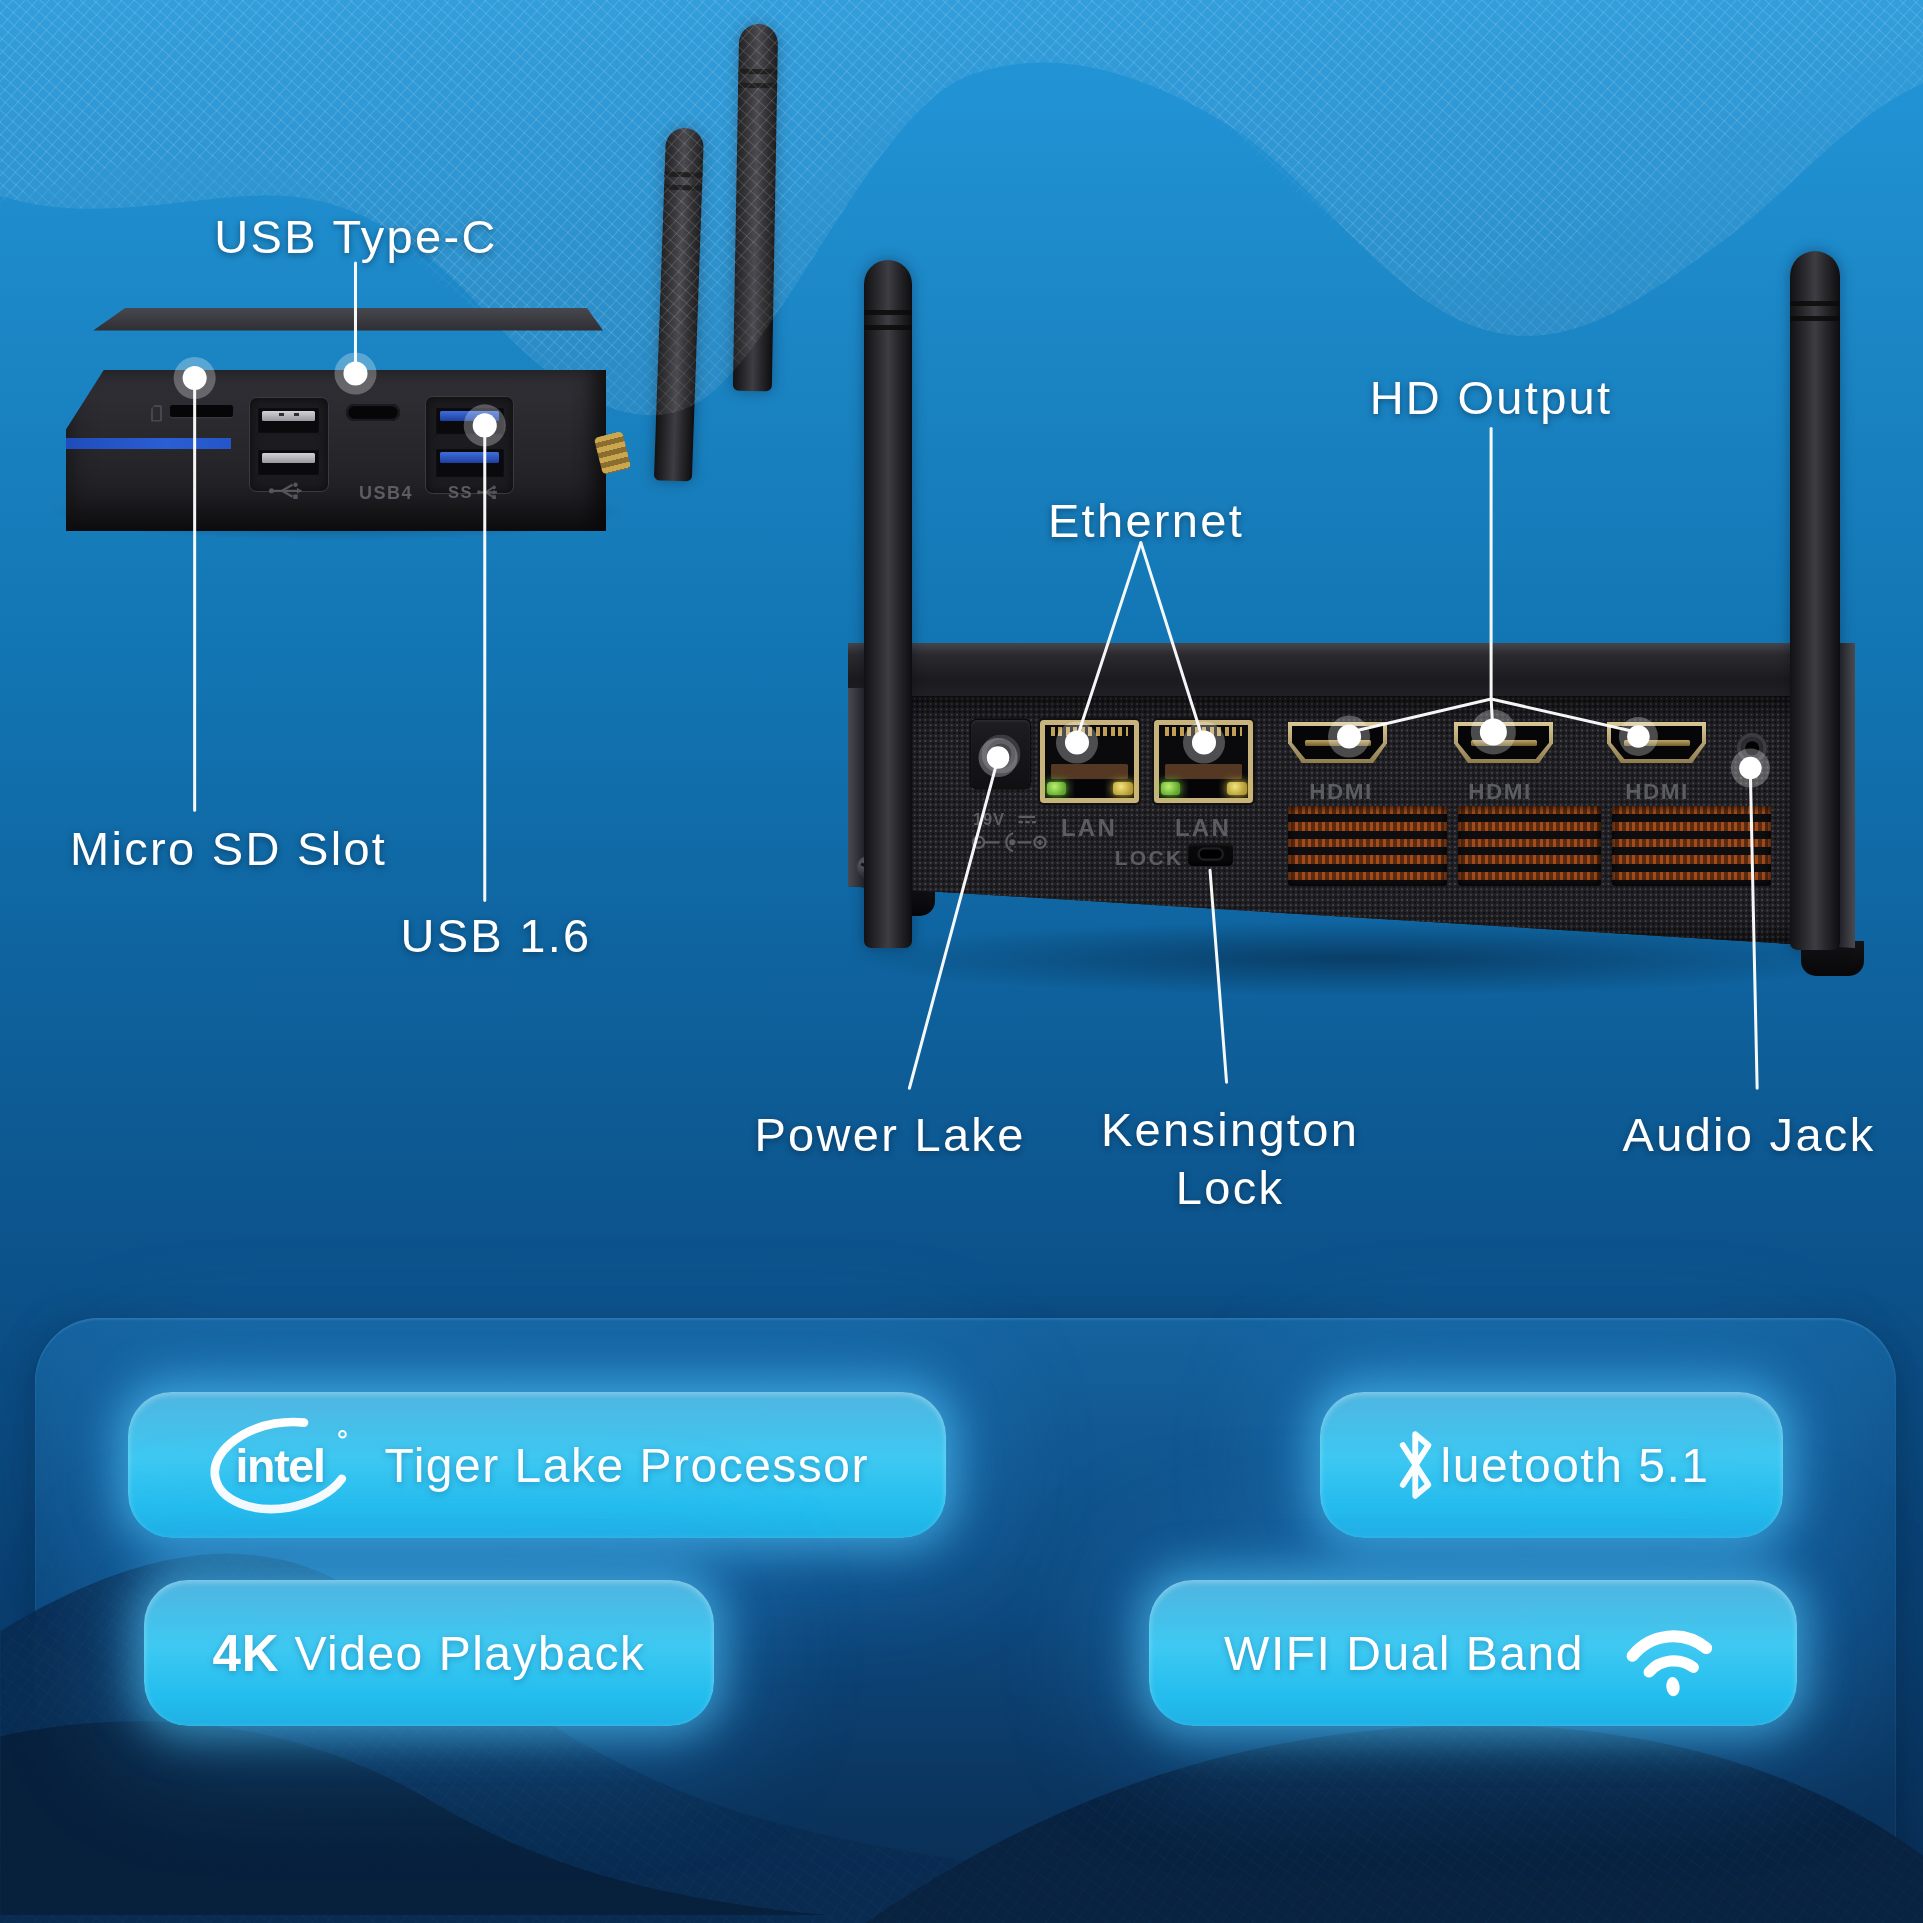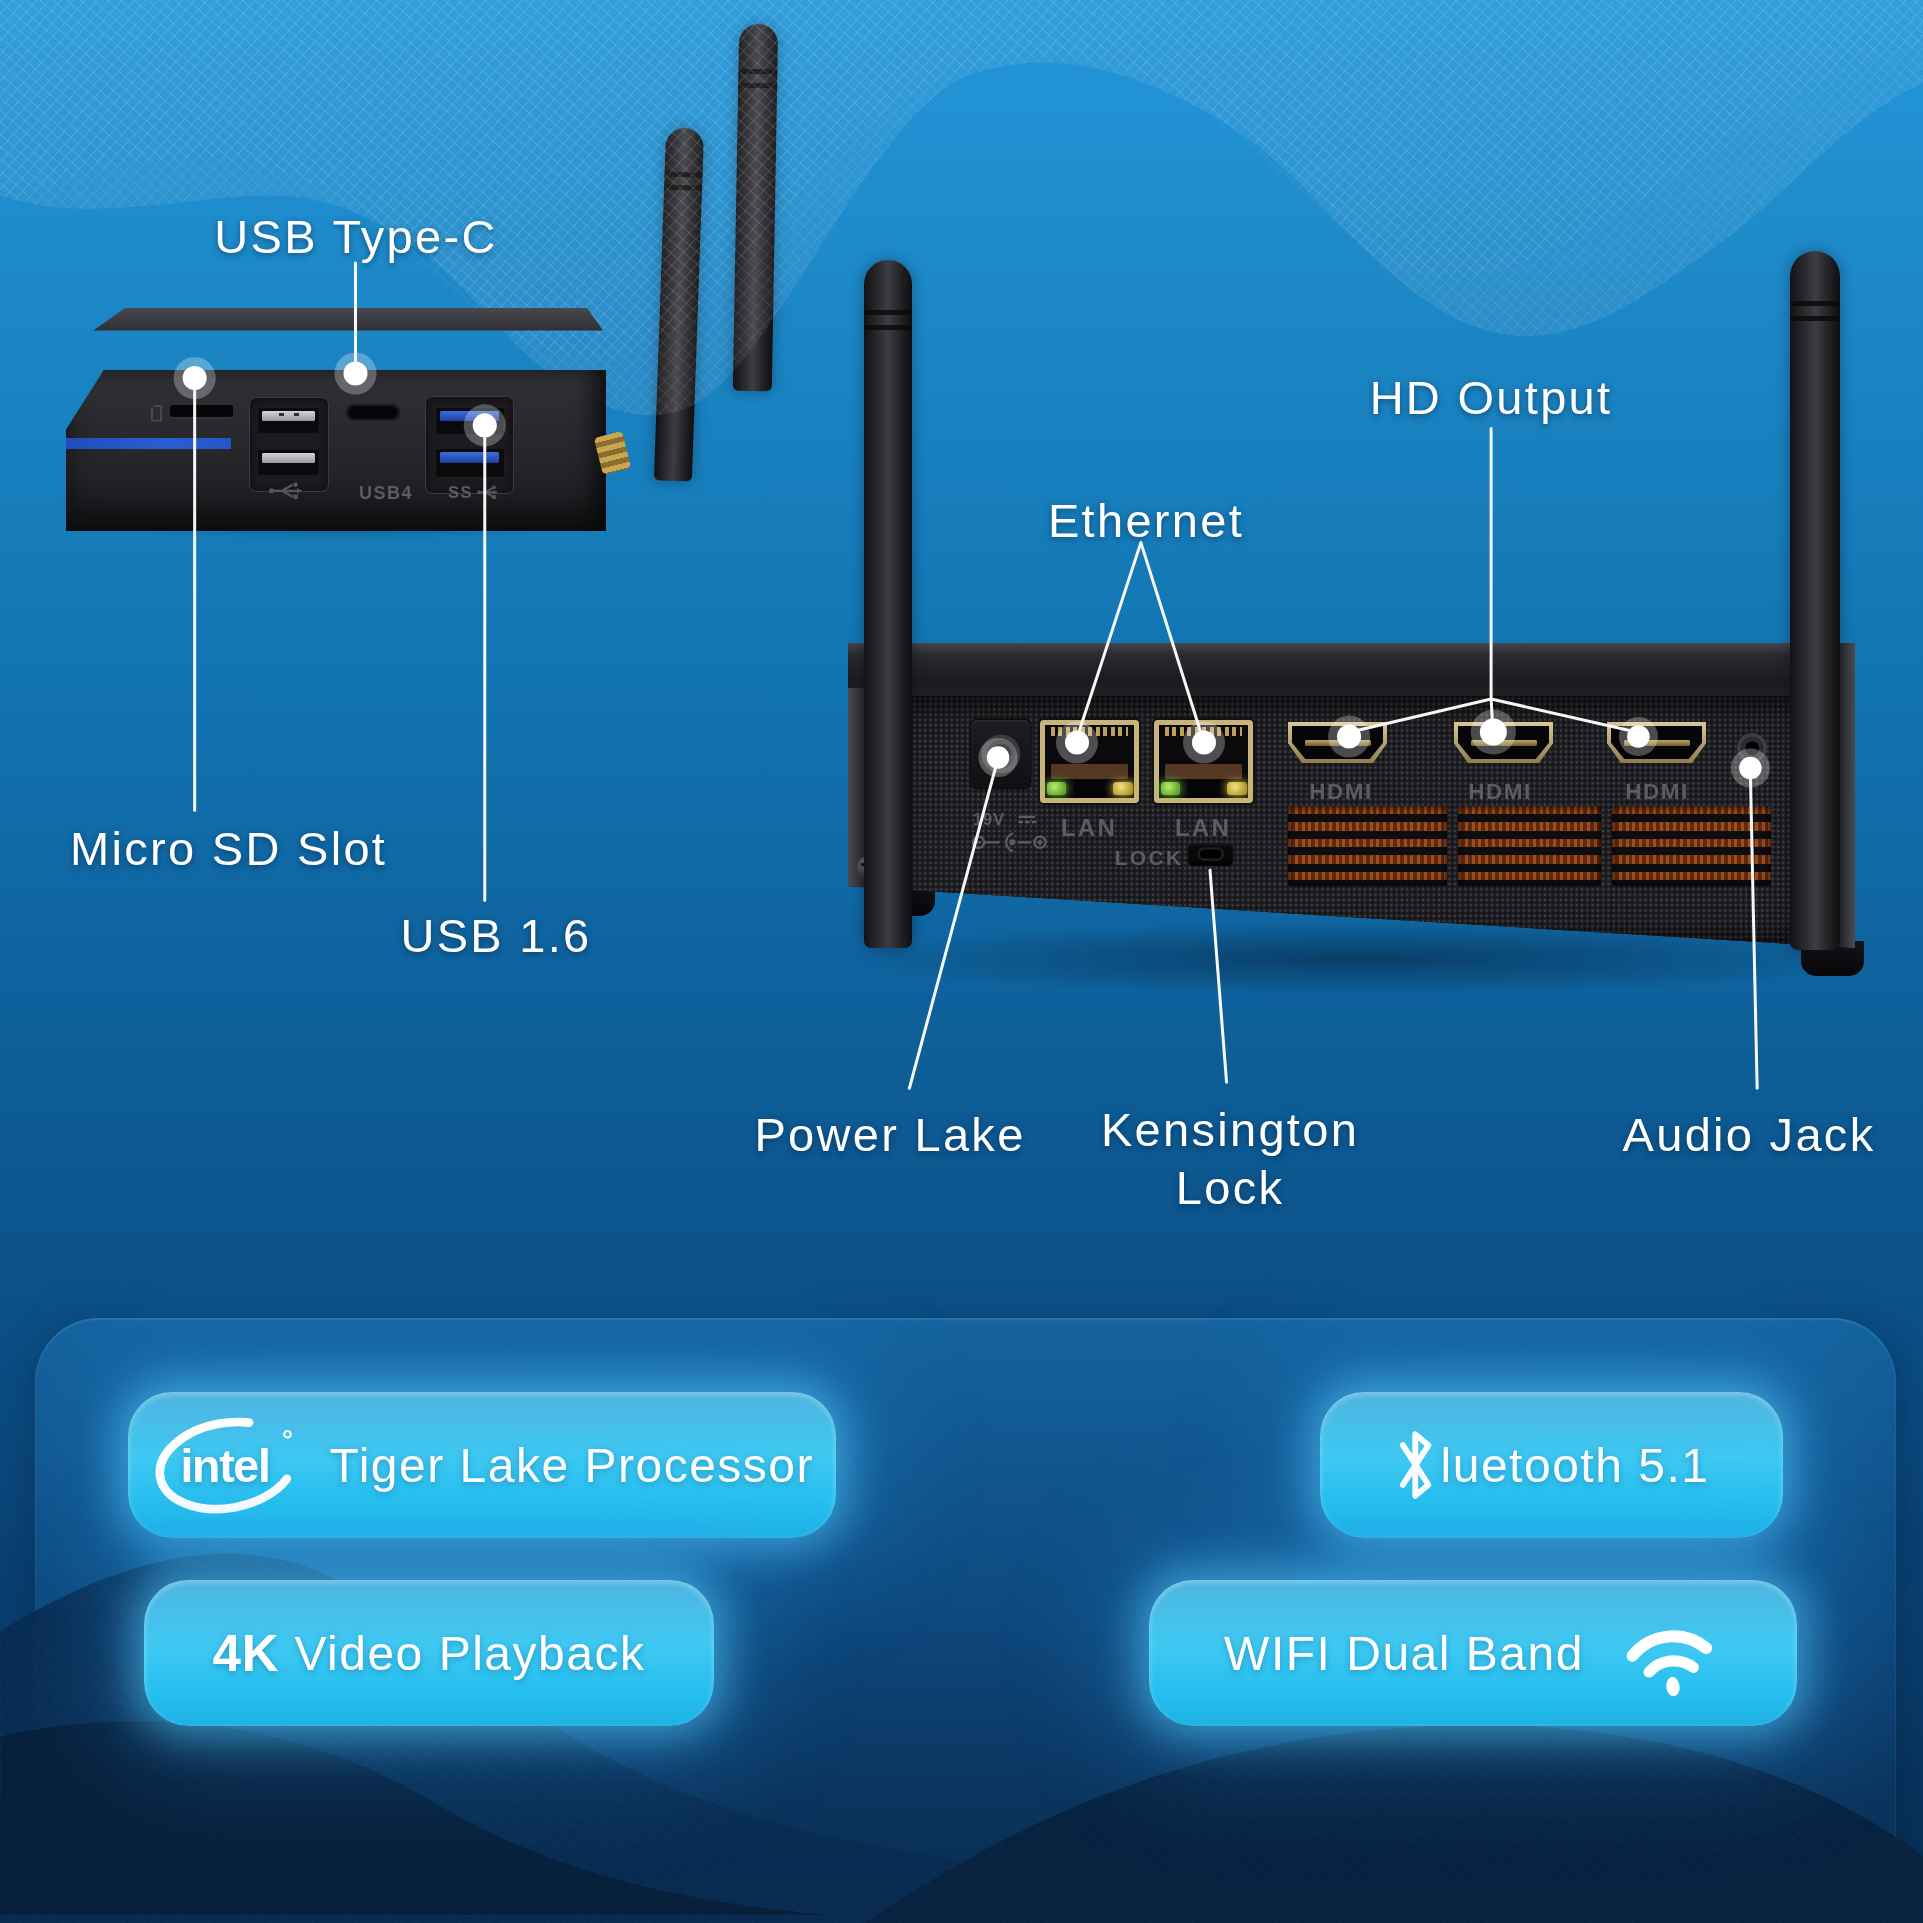--- a/index.html
+++ b/index.html
@@ -409,21 +409,21 @@
   <div class="callout-label cc" style="left:356px;top:209px;">USB Type-C</div>
   <div class="callout-label" style="left:70px;top:821px;">Micro SD Slot</div>
   <div class="callout-label cc" style="left:496px;top:908px;">USB 1.6</div>
   <div class="callout-label cc" style="left:1146px;top:493px;">Ethernet</div>
   <div class="callout-label cc" style="left:1491px;top:370px;">HD Output</div>
   <div class="callout-label cc" style="left:890px;top:1107px;">Power Lake</div>
   <div class="callout-label cc" style="left:1230px;top:1102px;">Kensington</div>
   <div class="callout-label cc" style="left:1230px;top:1160px;">Lock</div>
   <div class="callout-label cc" style="left:1749px;top:1107px;">Audio Jack</div>
 
-  <div class="badge" style="left:128px;top:1392px;width:708px;">
+  <div class="badge" style="left:128px;top:1392px;width:818px;">
     <svg width="154" height="113" viewBox="0 0 230 170" style="margin-right:25.6px;font-size:64px">
       <ellipse cx="115" cy="85" rx="102" ry="64" fill="none" stroke="#ffffff" stroke-width="13" transform="rotate(-10 115 85)" stroke-dasharray="400 130" stroke-dashoffset="-40" stroke-linecap="round"></ellipse>
       <text x="112" y="110" text-anchor="middle" fill="#ffffff" font-family="Liberation Sans, sans-serif" font-size="70" font-weight="700" letter-spacing="-2">intel</text>
       <circle cx="206" cy="38" r="5" fill="none" stroke="#ffffff" stroke-width="3"></circle>
     </svg>
     <span class="btxt">Tiger Lake Processor</span>
   </div>
 
   <div class="badge" style="left:1320px;top:1392px;width:463px;">
     <svg width="44" height="96" viewBox="0 0 60 120" style="margin-right:3px;">

